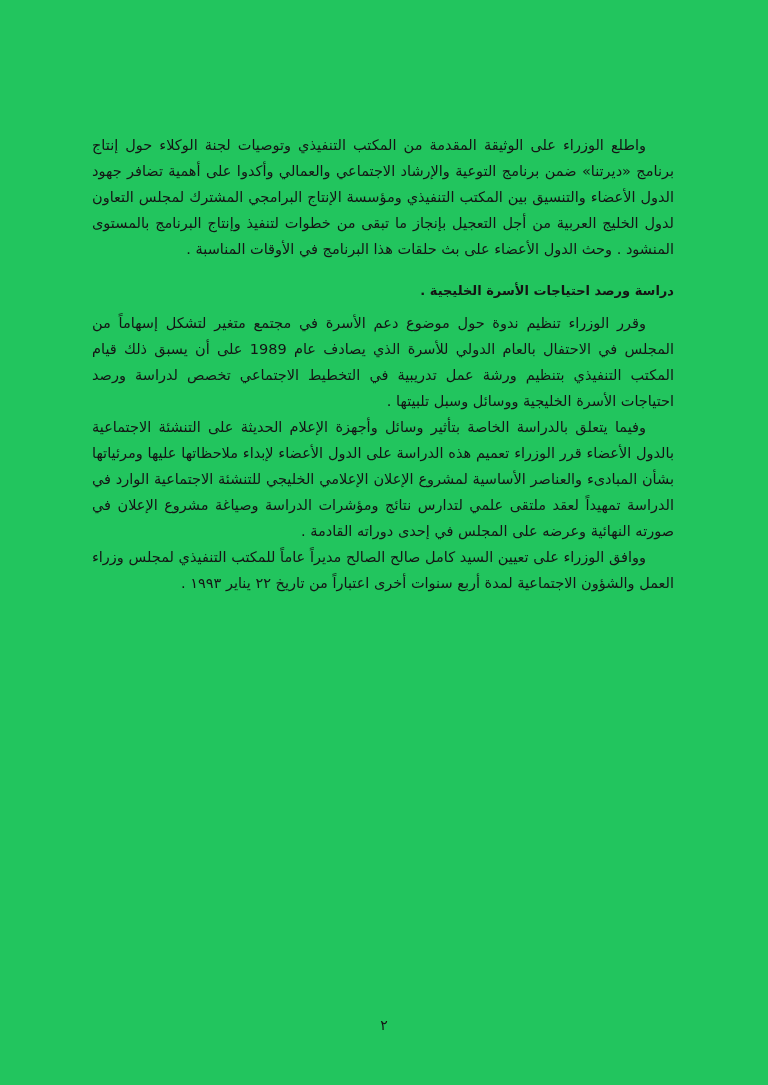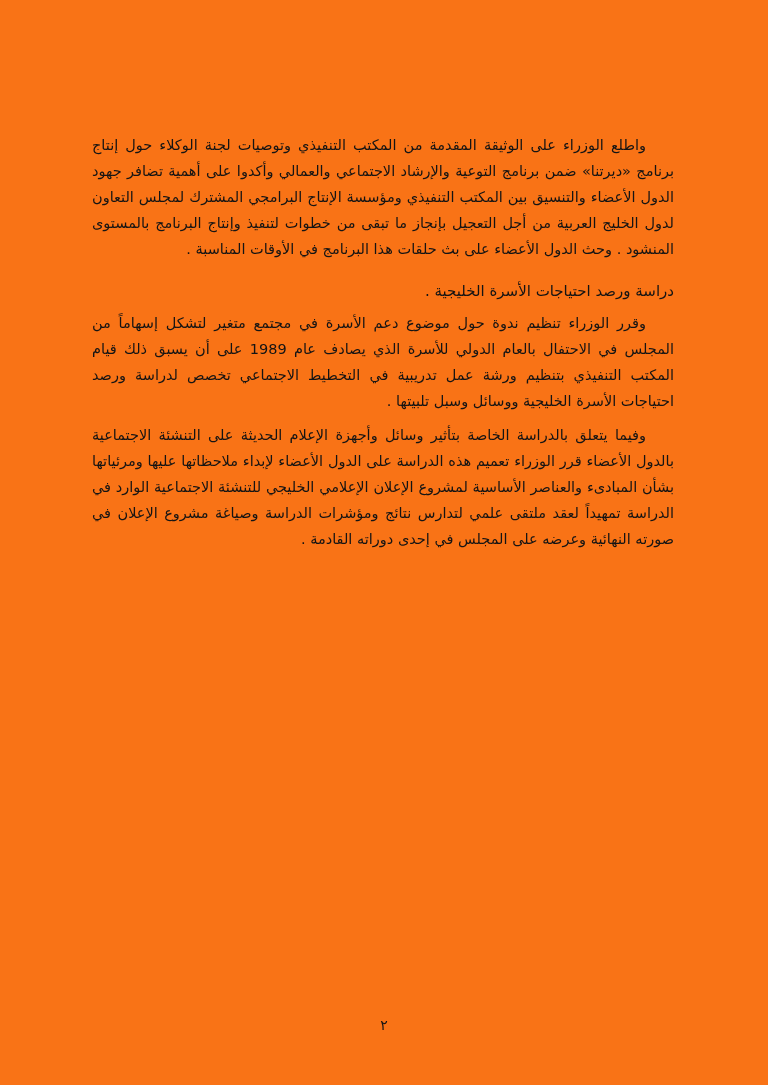--- a/index.html
+++ b/index.html
@@ -11,44 +11,44 @@
     width: 768px;
     height: 1085px;
     font-family: "DejaVu Sans", sans-serif;
     color: #141414;
     overflow: hidden;
   }
   .page {
     position: relative;
     width: 768px;
     height: 1085px;
-    background: #f97316;
+    background: #22c55e;
   }
   .textblock {
     position: absolute;
     top: 132px;
     right: 94px;
     width: 582px;
     direction: rtl;
     unicode-bidi: embed;
     text-align: justify;
     font-size: 14.5px;
     line-height: 26px;
   }
   .para {
     margin: 0;
     text-indent: 28px;
   }
   .para + .para {
-    margin-top: 8px;
+    margin-top: 0;
   }
   .section-heading {
     margin: 16px 0 6px 0;
-    font-weight: normal;
-    font-size: 15px;
+    font-weight: bold;
+    font-size: 13px;
     text-indent: 0;
   }
   .pagenum {
     position: absolute;
     bottom: 52px;
     left: 0;
     width: 768px;
     text-align: center;
     font-size: 14px;
     direction: rtl;
@@ -60,16 +60,17 @@
 <div class="page">
   <div class="textblock">
     <p class="para">واطلع الوزراء على الوثيقة المقدمة من المكتب التنفيذي وتوصيات لجنة الوكلاء حول إنتاج برنامج «ديرتنا» ضمن برنامج التوعية والإرشاد الاجتماعي والعمالي وأكدوا على أهمية تضافر جهود الدول الأعضاء والتنسيق بين المكتب التنفيذي ومؤسسة الإنتاج البرامجي المشترك لمجلس التعاون لدول الخليج العربية من أجل التعجيل بإنجاز ما تبقى من خطوات لتنفيذ وإنتاج البرنامج بالمستوى المنشود . وحث الدول الأعضاء على بث حلقات هذا البرنامج في الأوقات المناسبة .</p>
 
     <h2 class="section-heading">دراسة ورصد احتياجات الأسرة الخليجية .</h2>
 
     <p class="para">وقرر الوزراء تنظيم ندوة حول موضوع دعم الأسرة في مجتمع متغير لتشكل إسهاماً من المجلس في الاحتفال بالعام الدولي للأسرة الذي يصادف عام 1989 على أن يسبق ذلك قيام المكتب التنفيذي بتنظيم ورشة عمل تدريبية في التخطيط الاجتماعي تخصص لدراسة ورصد احتياجات الأسرة الخليجية ووسائل وسبل تلبيتها .</p>
 
     <p class="para">وفيما يتعلق بالدراسة الخاصة بتأثير وسائل وأجهزة الإعلام الحديثة على التنشئة الاجتماعية بالدول الأعضاء قرر الوزراء تعميم هذه الدراسة على الدول الأعضاء لإبداء ملاحظاتها عليها ومرئياتها بشأن المبادىء والعناصر الأساسية لمشروع الإعلان الإعلامي الخليجي للتنشئة الاجتماعية الوارد في الدراسة تمهيداً لعقد ملتقى علمي لتدارس نتائج ومؤشرات الدراسة وصياغة مشروع الإعلان في صورته النهائية وعرضه على المجلس في إحدى دوراته القادمة .</p>
 
+    <p class="para">ووافق الوزراء على تعيين السيد كامل صالح الصالح مديراً عاماً للمكتب التنفيذي لمجلس وزراء العمل والشؤون الاجتماعية لمدة أربع سنوات أخرى اعتباراً من تاريخ ٢٢ يناير ١٩٩٣ .</p>
   </div>
 
   <div class="pagenum">٢</div>
 </div>
 
 </body></html>

